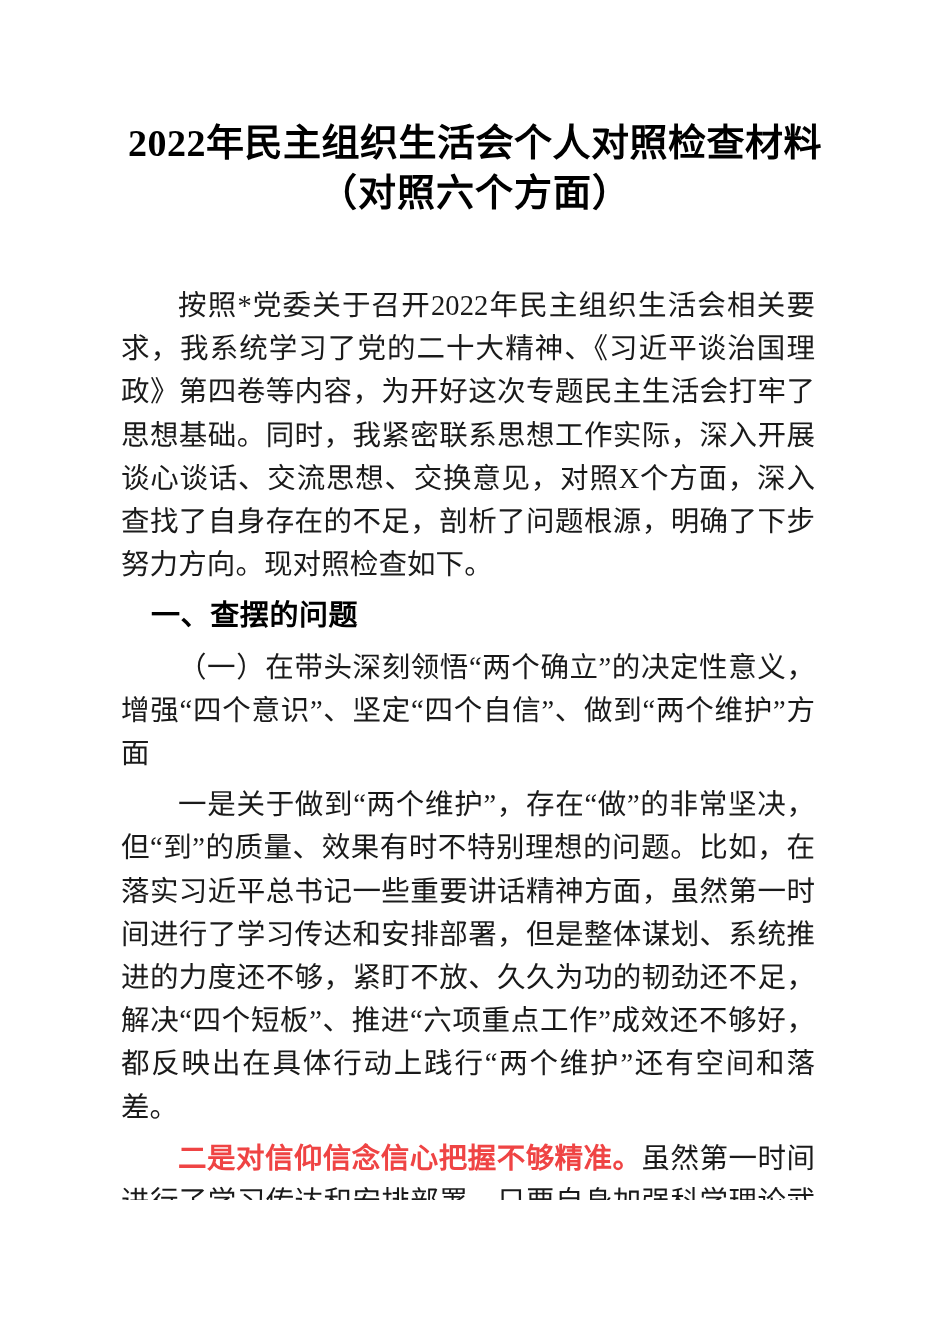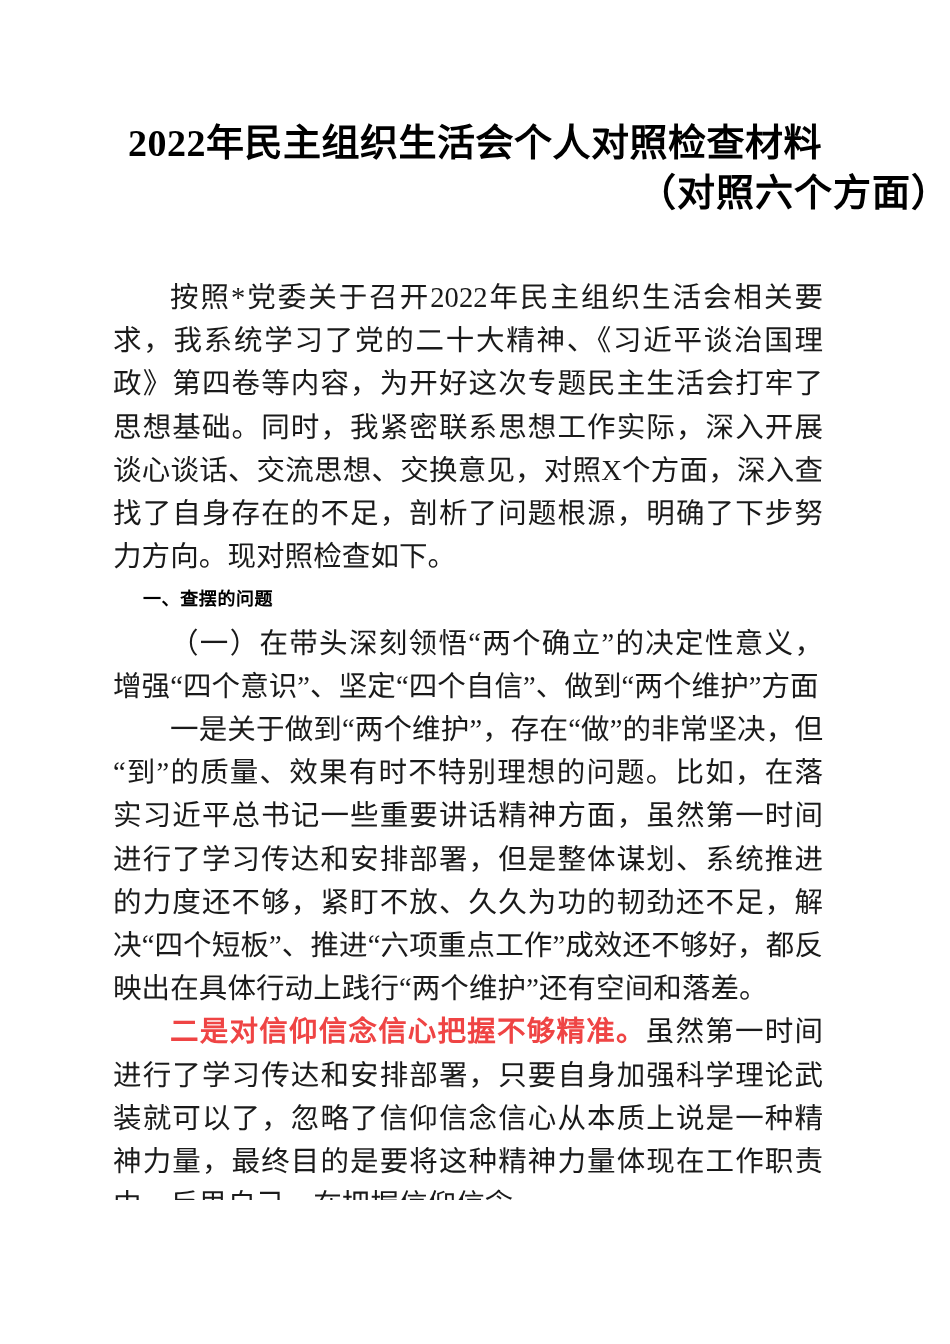--- a/index.html
+++ b/index.html
@@ -32,53 +32,52 @@
     line-height: 50px;
     color: #000000;
     letter-spacing: 0.5px;
   }
   .doc-title .tline {
     display: block;
     white-space: nowrap;
   }
   .doc-title .tline-2 {
     letter-spacing: 1px;
-    text-align: right;
   }
 
   
   .body-region {
     position: absolute;
     left: 113px;
     top: 276px;
     width: 710px;
   }
 
   p.para {
-    margin: 0;
+    margin: 8px;
     padding: 0;
     font-family: "Liberation Serif", "DejaVu Serif", serif;
     font-size: 28.5px;
     line-height: 43.2px;
     color: #1a1a1a;
     text-align: justify;
     text-align-last: left;
     text-justify: inter-character;
     letter-spacing: 0.1px;
     word-break: break-all;
   }
 
   p.indent {
     text-indent: 57px;
   }
 
   
   p.heading-1 {
     font-family: "Liberation Sans", "DejaVu Sans", sans-serif;
-    font-size: 18px;
+    font-size: 29px;
     line-height: 43.2px;
     font-weight: 700;
     color: #000000;
     text-indent: 30px;
     letter-spacing: 0.6px;
   }
 
   
   p.heading-2 {
     font-family: "Liberation Serif", "DejaVu Serif", serif;

